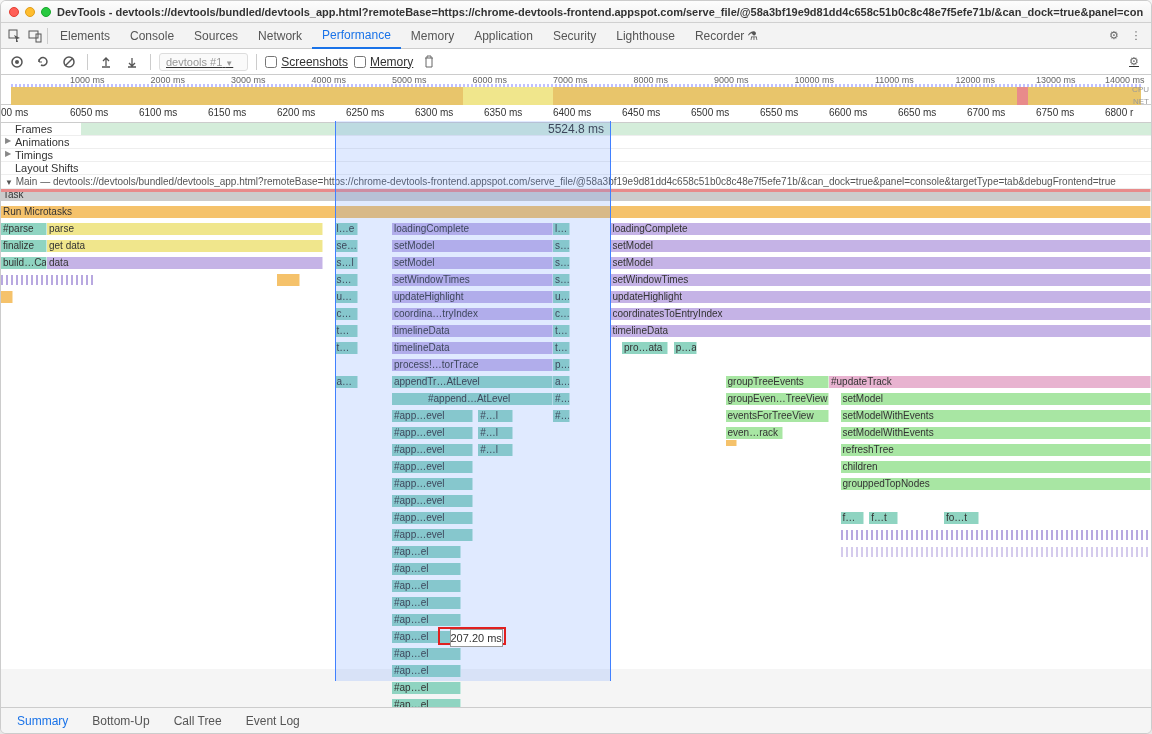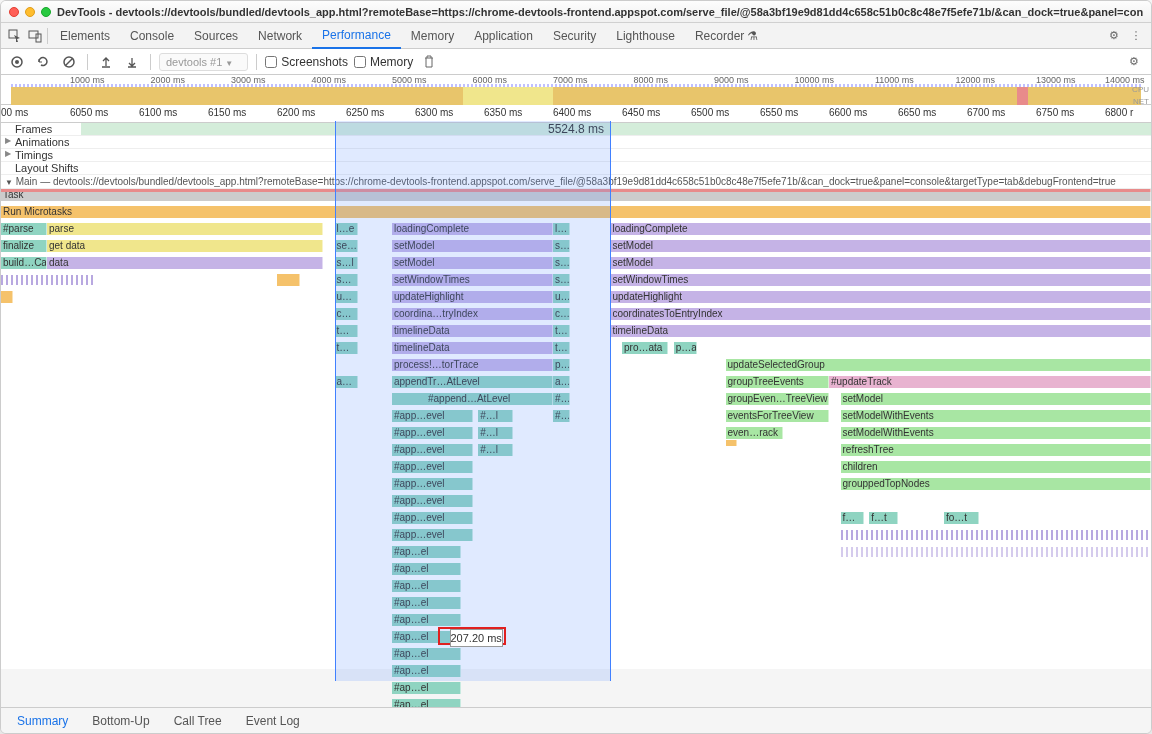--- a/index.html
+++ b/index.html
@@ -12,21 +12,21 @@
 .dot.yellow { background: #ffbd2e; border: 0.5px solid #e09e1a; }
 .dot.green { background: #28c940; border: 0.5px solid #17a92b; }
 .title-text { flex: 1; text-align: center; font-size: 11px; color: #333; font-weight: 600; white-space: nowrap; overflow: hidden; padding-left: 6px; }
 .tabs-bar { height: 26px; background: #f3f3f3; display: flex; align-items: center; padding: 0 4px; border-bottom: 1px solid #ccc; }
 .inspect-icon, .device-icon { width: 20px; height: 20px; display: flex; align-items: center; justify-content: center; color: #555; }
 .tab { padding: 0 10px; height: 26px; display: flex; align-items: center; font-size: 12px; color: #555; cursor: default; }
 .tab.active { color: #1a73e8; border-bottom: 2px solid #1a73e8; }
 .tab .flask { margin-left: 3px; }
 .spacer { flex: 1; }
 .gear { width: 22px; height: 22px; display: flex; align-items: center; justify-content: center; color: #666; }
-.toolbar { height: 26px; background: #fff; display: flex; align-items: center; padding: 0 6px; gap: 6px; border-bottom: 1px solid #ccc; }
+.toolbar { height: 26px; background: #fff; display: flex; align-items: center; padding: 0 6px; gap: 6px; border-bottom: 1px solid #ccc; text-decoration: underline; }
 .tool-btn { width: 20px; height: 20px; display: flex; align-items: center; justify-content: center; color: #555; border-radius: 3px; }
 .tool-sep { width: 1px; height: 16px; background: #ccc; margin: 0 2px; }
 .dropdown { font-size: 11px; color: #999; padding: 2px 14px 2px 6px; border: 1px solid #ddd; border-radius: 3px; background: #fafafa; position: relative; }
 .checkbox-label { display: flex; align-items: center; gap: 4px; font-size: 12px; color: #333; }
 .checkbox-label input { width: 12px; height: 12px; }
 .trash { color: #666; }
 .overview { height: 30px; background: #fff; border-bottom: 1px solid #ccc; position: relative; }
 .overview-ruler { height: 12px; position: relative; font-size: 9px; color: #666; }
 .overview-tick { position: absolute; top: 0; }
 .overview-track { height: 18px; background: linear-gradient(to right, #e8c56b 0%, #e8c56b 100%); margin: 0 10px; position: relative; }
@@ -289,21 +289,20 @@
       <div class="flame-row">
         <div class="bar c-teal" style="left:29%;width:2%;">t…</div>
         <div class="bar c-purple" style="left:34%;width:14%;">timelineData</div>
         <div class="bar c-teal" style="left:48%;width:1.5%;">t…</div>
         <div class="bar c-teal" style="left:54%;width:4%;">pro…ata</div>
         <div class="bar c-teal" style="left:58.5%;width:2%;">p…a</div>
       </div>
       <div class="flame-row">
         <div class="bar c-purple" style="left:34%;width:14%;">process!…torTrace</div>
         <div class="bar c-teal" style="left:48%;width:1.5%;">p…</div>
-        <div class="bar c-green" style="left:63%;width:37%;">updateSelectedGroup</div>
       </div>
       <div class="flame-row">
         <div class="bar c-teal" style="left:29%;width:2%;">a…</div>
         <div class="bar c-teal" style="left:34%;width:14%;">appendTr…AtLevel</div>
         <div class="bar c-teal" style="left:48%;width:1.5%;">a…</div>
         <div class="bar c-green" style="left:63%;width:9%;">groupTreeEvents</div>
         <div class="bar c-pink" style="left:72%;width:28%;">#updateTrack</div>
       </div>
       <div class="flame-row">
         <div class="bar c-teal" style="left:34%;width:14%;padding-left:36px;">#append…AtLevel</div>

